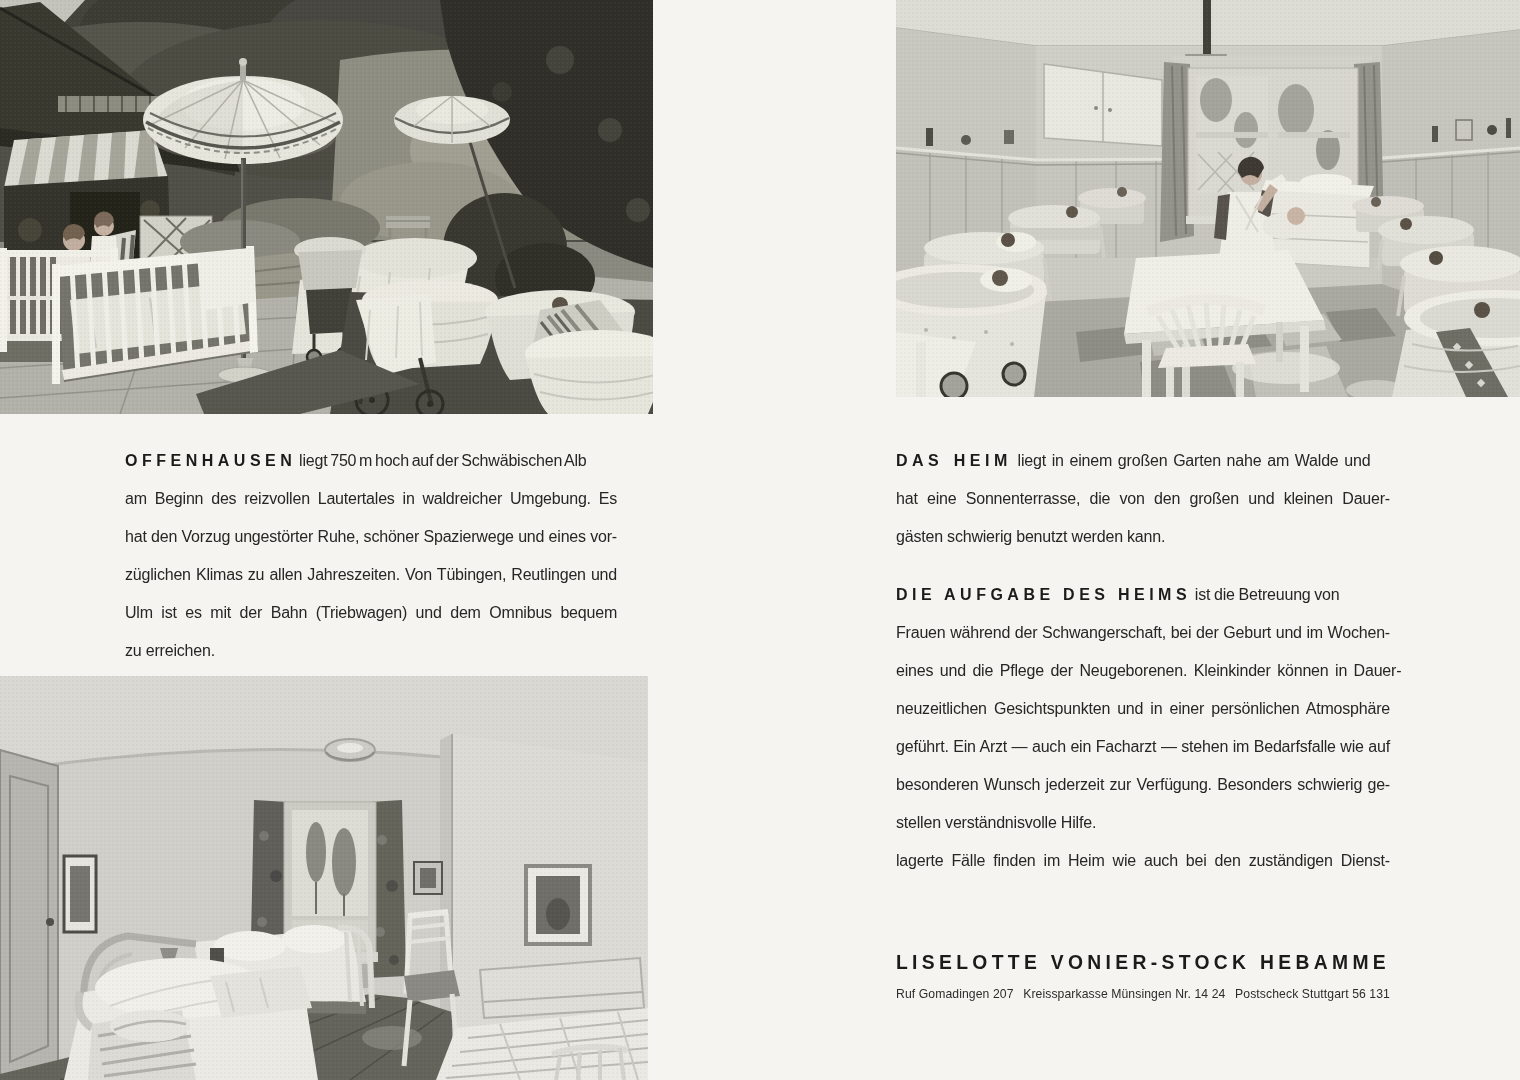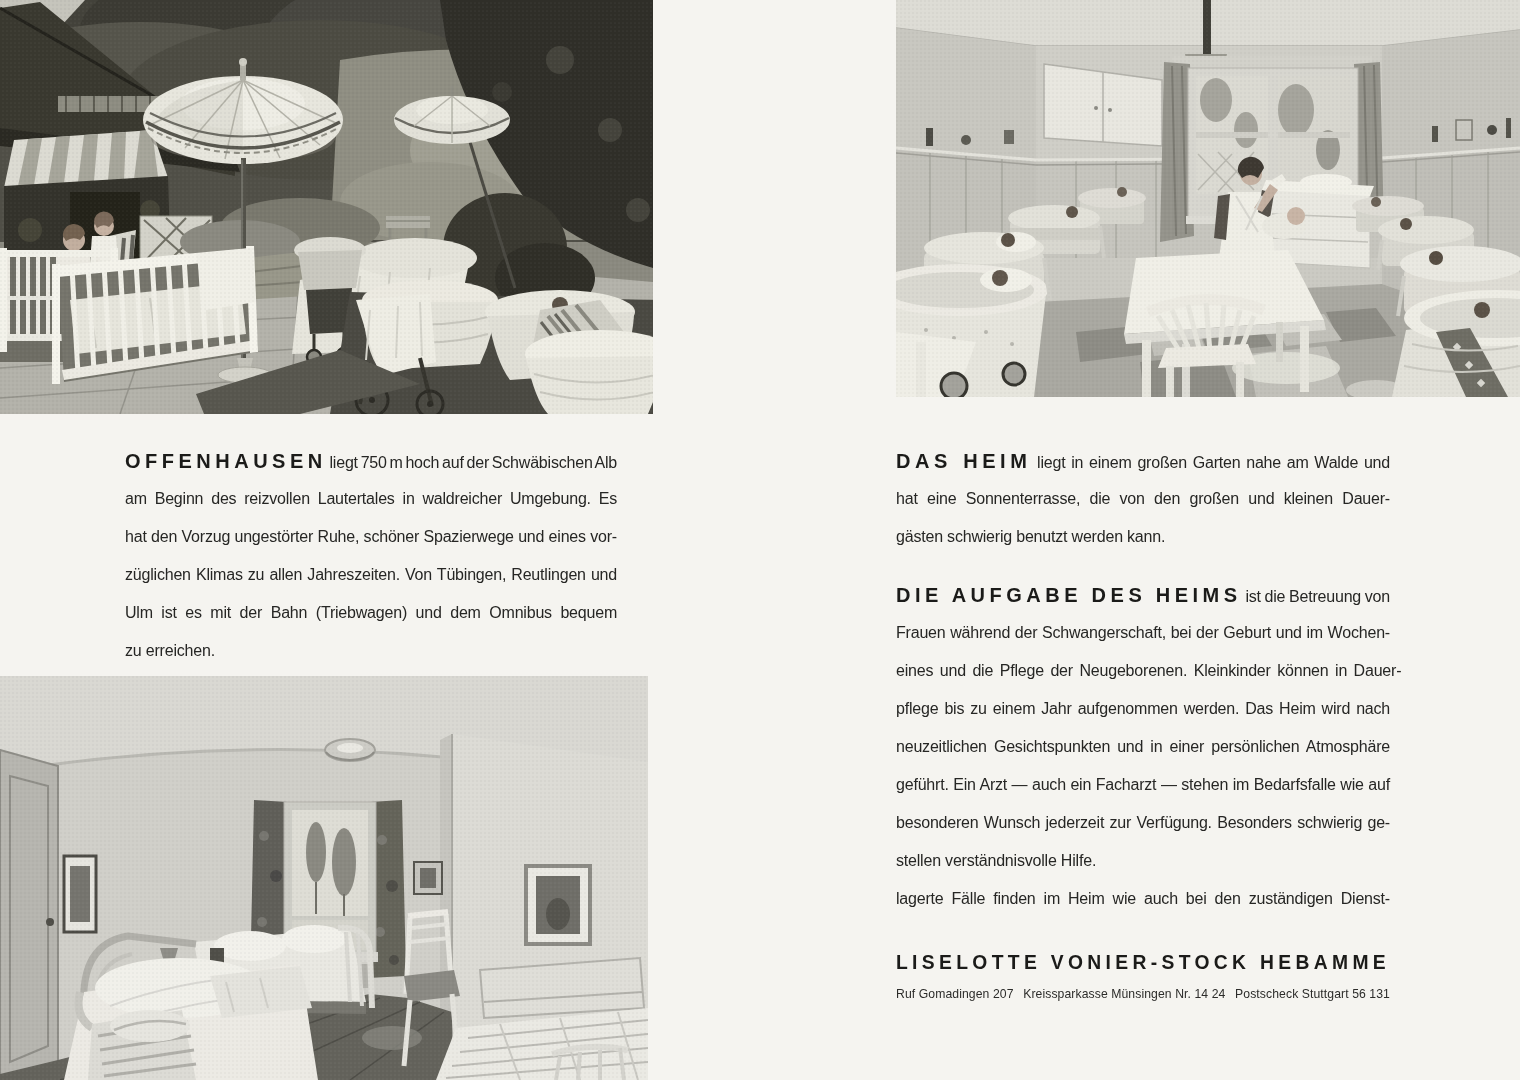--- a/index.html
+++ b/index.html
@@ -12,21 +12,21 @@
   .textblock{position:absolute;}
   #intro{left:125px;top:442px;width:492px;}
   #dasheim{left:896px;top:442px;width:494px;}
   #aufgabe{left:896px;top:576px;width:494px;}
   #footer-name{left:896px;top:933px;width:494px;margin-top:12px;}
   #contact{left:896px;top:978px;width:494px;}
   .jline{height:38px;line-height:38px;}
   #footer-name .jline{height:34px;line-height:34px;}
   #contact .jline{height:30px;line-height:30px;}
   .ln{display:inline-block;white-space:nowrap;font-size:16px;letter-spacing:-0.2px;color:#262624;}
-  .lead{font-weight:bold;font-size:20px;letter-spacing:4.5px;color:#1b1b19;}
+  .lead{font-weight:bold;font-size:16px;letter-spacing:4.5px;color:#1b1b19;}
   #footer-name .ln{font-weight:bold;font-size:20px;letter-spacing:4.5px;color:#1b1b19;}
   #contact .ln{font-size:13.5px;letter-spacing:0.1px;color:#2c2c2a;}
 </style>
 </head>
 <body>
 
 <div id="page">
 
   <svg id="photo-terrace" class="photo" width="653" height="414" viewBox="0 0 653 414">
     <defs>
@@ -621,21 +621,20 @@
   <div id="dasheim" class="textblock">
     <div class="jline"><span class="ln" style="word-spacing: 1.53px; text-align: right;"><b class="lead">DAS HEIM</b> <span>liegt in einem großen Garten nahe am Walde und</span></span></div>
     <div class="jline"><span class="ln" style="word-spacing: 5.07px;">hat eine Sonnenterrasse, die von den großen und kleinen Dauer-</span></div>
     <div class="jline last"><span class="ln">gästen schwierig benutzt werden kann.</span></div>
   </div>
 
   <div id="aufgabe" class="textblock">
     <div class="jline"><span class="ln" style="word-spacing: -0.5px;"><b class="lead">DIE AUFGABE DES HEIMS</b> <span>ist die Betreuung von</span></span></div>
     <div class="jline"><span class="ln" style="word-spacing: 0.43px;">Frauen während der Schwangerschaft, bei der Geburt und im Wochen-</span></div>
     <div class="jline"><span class="ln" style="word-spacing: 2.29px;">eines und die Pflege der Neugeborenen. Kleinkinder können in Dauer-</span></div>
-    <div class="jline"><span class="ln" style="word-spacing: 1.75px;">pflege bis zu einem Jahr aufgenommen werden. Das Heim wird nach</span></div>
     <div class="jline"><span class="ln" style="word-spacing: 2.85px;">neuzeitlichen Gesichtspunkten und in einer persönlichen Atmosphäre</span></div>
     <div class="jline"><span class="ln" style="word-spacing: 0.31px;">geführt. Ein Arzt — auch ein Facharzt — stehen im Bedarfsfalle wie auf</span></div>
     <div class="jline"><span class="ln" style="word-spacing: 1.09px;">besonderen Wunsch jederzeit zur Verfügung. Besonders schwierig ge-</span></div>
     <div class="jline last"><span class="ln">stellen verständnisvolle Hilfe.</span></div>
     <div class="jline"><span class="ln" style="word-spacing: 3.74px;">lagerte Fälle finden im Heim wie auch bei den zuständigen Dienst-</span></div>
   </div>
 
   <div id="footer-name" class="textblock">
     <div class="jline last"><span class="ln" style="transform-origin: 0px 50%; transform: scaleX(0.964);">LISELOTTE VONIER-STOCK HEBAMME</span></div>
   </div>

